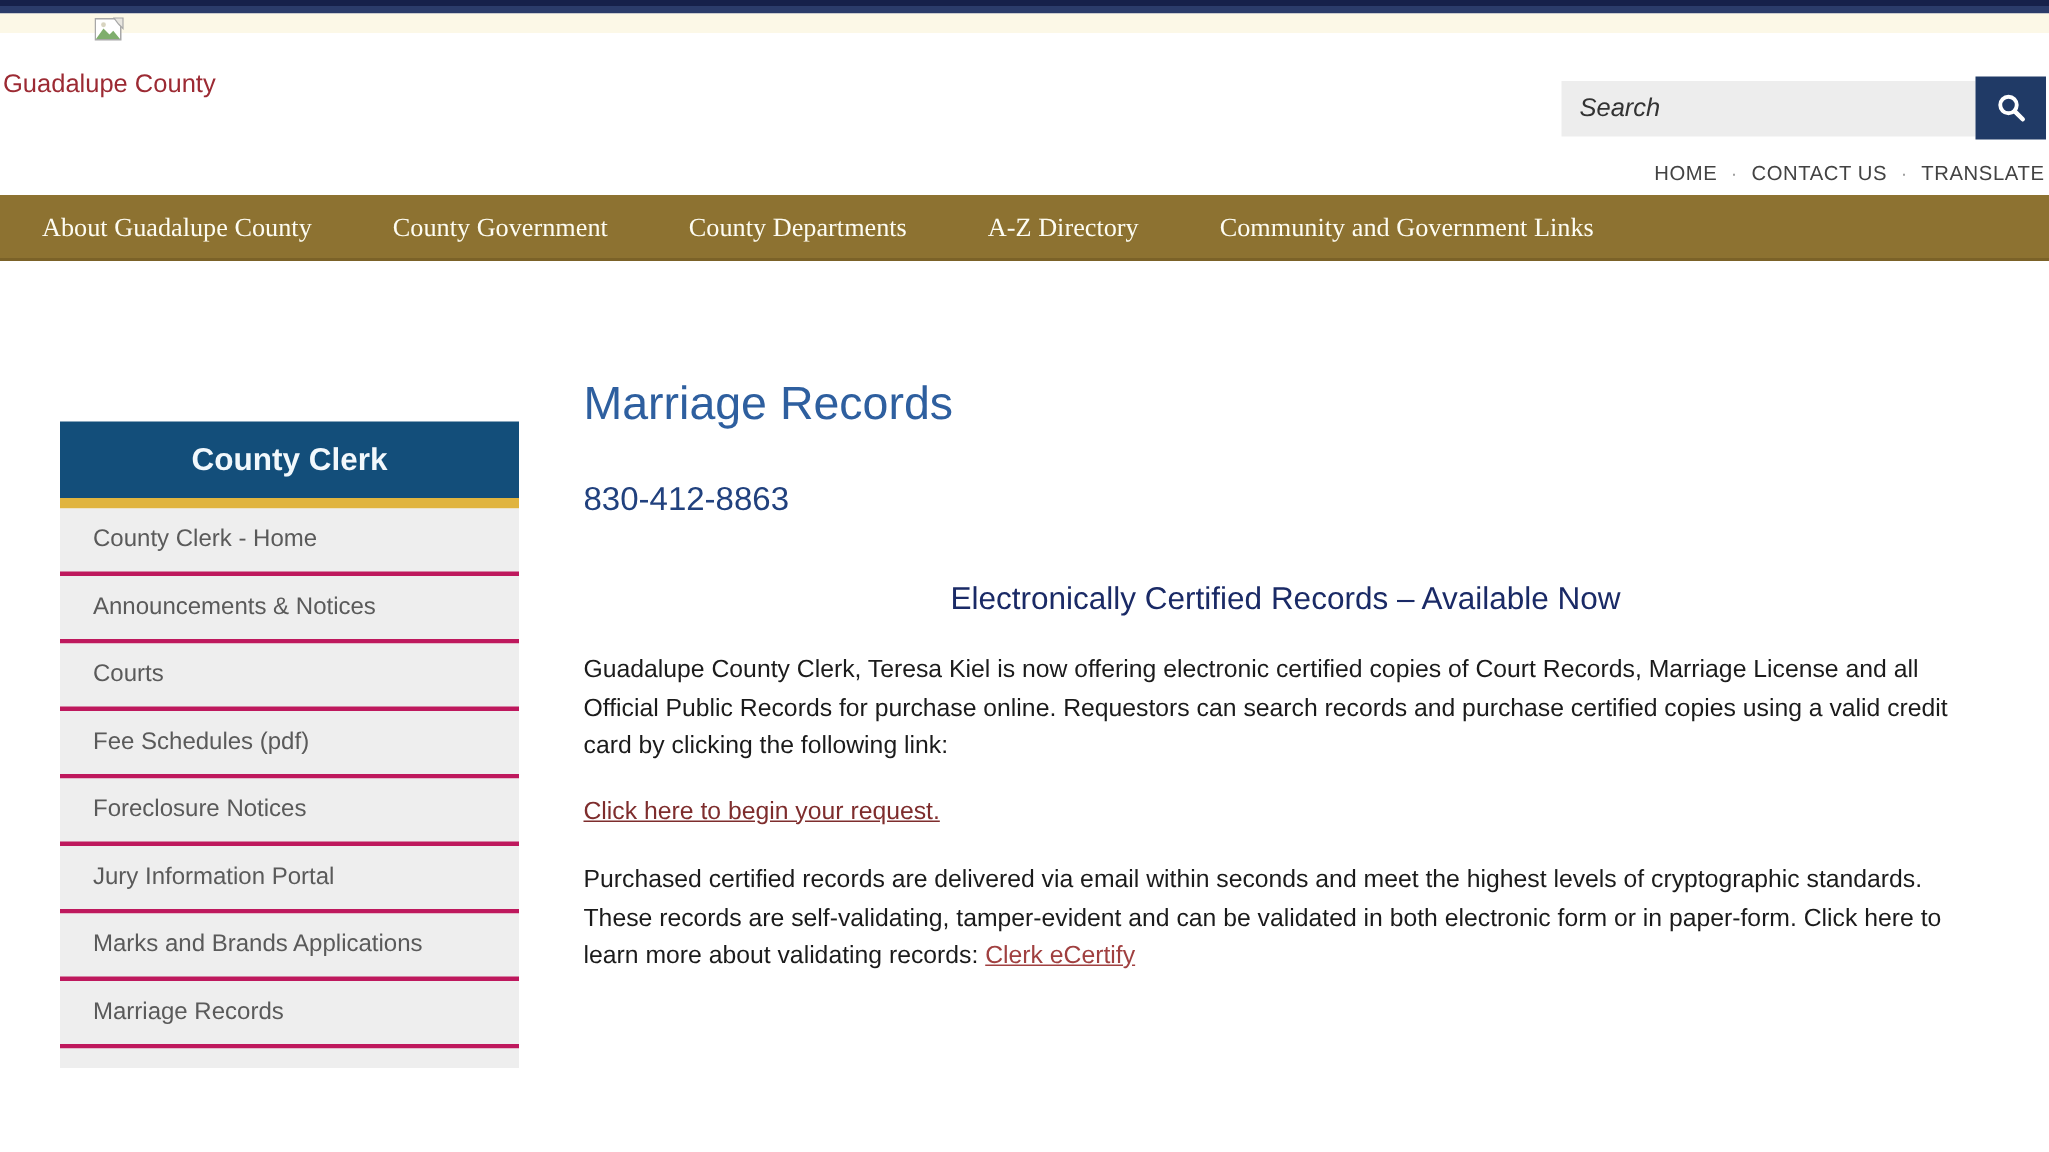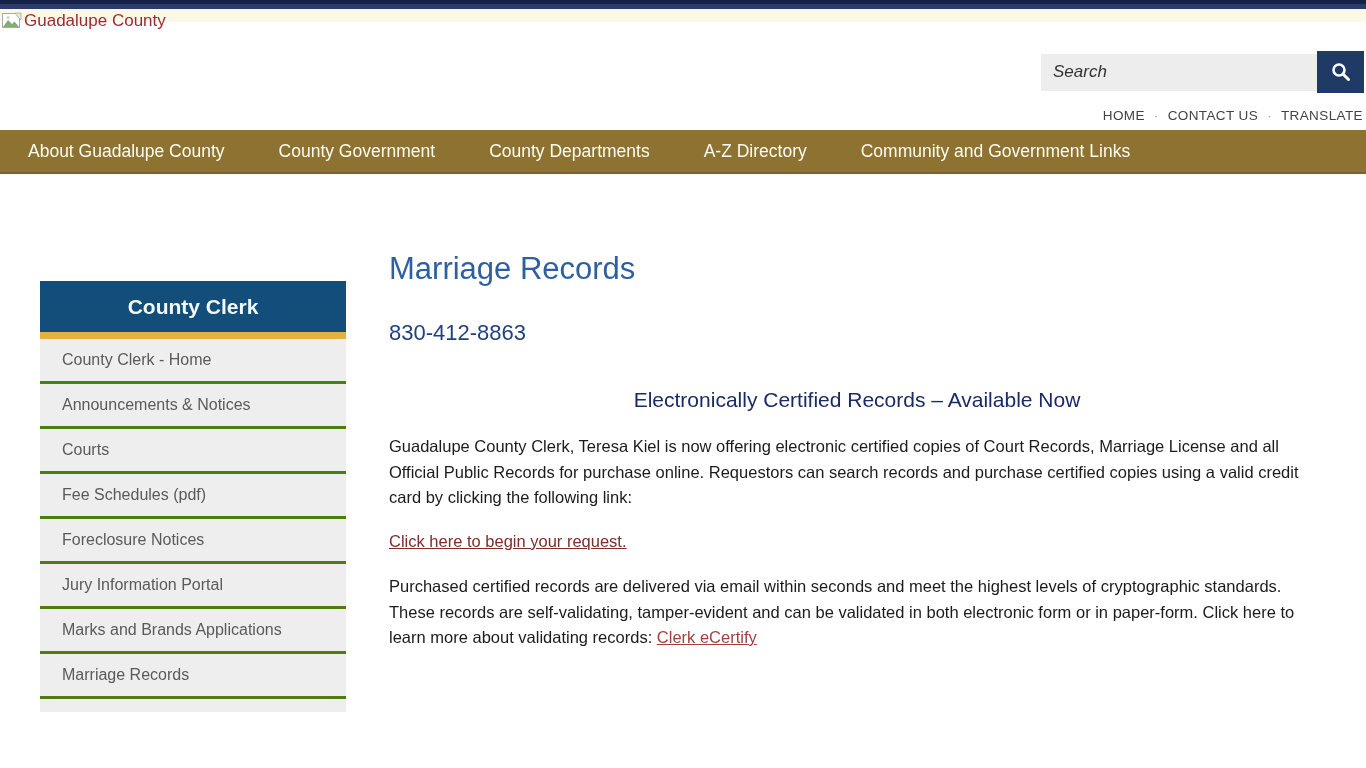--- a/index.html
+++ b/index.html
@@ -6,53 +6,53 @@
   .page{position:relative;width:1366px;height:768px;overflow:hidden;background:#fff;
         font-family:"Liberation Sans", sans-serif;}
 
   
   .top-bar{position:absolute;left:0;top:0;width:1366px;height:9px;
            background:linear-gradient(to bottom,#16214a 0%,#16214a 48%,#2b3c6a 48%,#2b3c6a 100%);}
 
   
   .header{position:absolute;left:0;top:9px;width:1366px;height:121px;
           background:linear-gradient(to bottom,#fcf8e7 0px,#fcf8e7 13px,#ffffff 13px);}
-  .logo{position:absolute;left:2px;top:2px;display:flex;align-items:center;gap:2px;
-        text-decoration:none;cursor:pointer;}
+  .logo{position:absolute;left:2px;top:2px;display:flex;align-items:center;gap:16px;
+        text-decoration:none;cursor:pointer;flex-direction:column;}
   .logo-text{color:#9c2a33;font-size:17px;line-height:20px;}
   .broken-icon{display:inline-block;width:20px;height:19px;}
 
   .search-wrap{position:absolute;top:42px;right:2px;display:flex;align-items:center;height:42px;}
   .search-input{width:264px;height:37px;background:#ededed;border:none;outline:none;
                 padding:0 0 0 12px;font-family:"Liberation Sans",sans-serif;font-size:17px;color:#222;}
   .search-input::placeholder{color:#333;font-style:italic;font-size:17px;}
   .search-btn{width:47px;height:42px;background:#203a66;border:none;cursor:pointer;
               display:flex;align-items:center;justify-content:center;padding:0;}
 
   .utility{position:absolute;top:99px;right:3px;display:flex;align-items:flex-end;gap:9px;
            font-size:13.5px;color:#434343;letter-spacing:.4px;}
   .utility a{color:#434343;text-decoration:none;cursor:pointer;}
   .utility .dot{color:#9a9a9a;font-size:13px;}
 
   
   .main-nav{position:absolute;left:0;top:130px;width:1366px;height:44px;background:#8d7231;
             display:flex;align-items:center;column-gap:54px;padding-left:28px;box-sizing:border-box;
             border-bottom:2px solid #7b6228;}
-  .nav-item{color:#fdfcf2;font-size:17.5px;text-decoration:none;white-space:nowrap;cursor:pointer;}
+  .nav-item{color:#fdfcf2;font-size:17.5px;text-decoration:none;white-space:nowrap;cursor:pointer;font-family:Liberation Serif, serif;}
 
   
   .content{position:absolute;left:0;top:176px;width:1366px;height:592px;background:#fff;}
 
   
   .sidebar{position:absolute;left:40px;top:69px;width:306px;}
   .sidebar-header{height:51px;background:#134e7a;color:#f2f8fc;font-size:21px;font-weight:600;
                   display:flex;align-items:center;justify-content:center;margin-top:36px;}
   .sidebar-gold{height:7px;background:#e0b43e;}
   .sidebar-list{list-style:none;margin:0;padding:0;}
-  .sidebar-list li{height:42px;line-height:42px;background:#eeeeee;border-bottom:3px solid #4d7c0f;
+  .sidebar-list li{height:42px;line-height:42px;background:#eeeeee;border-bottom:3px solid #be185d;
                    padding-left:22px;font-size:16px;color:#5a5a5a;cursor:pointer;box-sizing:content-box;}
   .sidebar-list li.stub{height:13px;border-bottom:none;}
 
   
   .main{position:absolute;left:389px;top:74px;width:936px;}
   .page-title{margin:0;font-size:31px;font-weight:400;color:#2e5f9f;line-height:38px;}
   .phone{margin-top:32px;font-size:22px;color:#21417e;line-height:26px;}
   .banner{margin:40px 0 0 0;font-size:21px;font-weight:normal;color:#1a2a66;text-align:center;line-height:28px;}
   .main p{margin:20px 0 0 0;font-size:16.5px;line-height:25.5px;color:#1b1b1b;}
   .link-line{margin-top:18px !important;}

